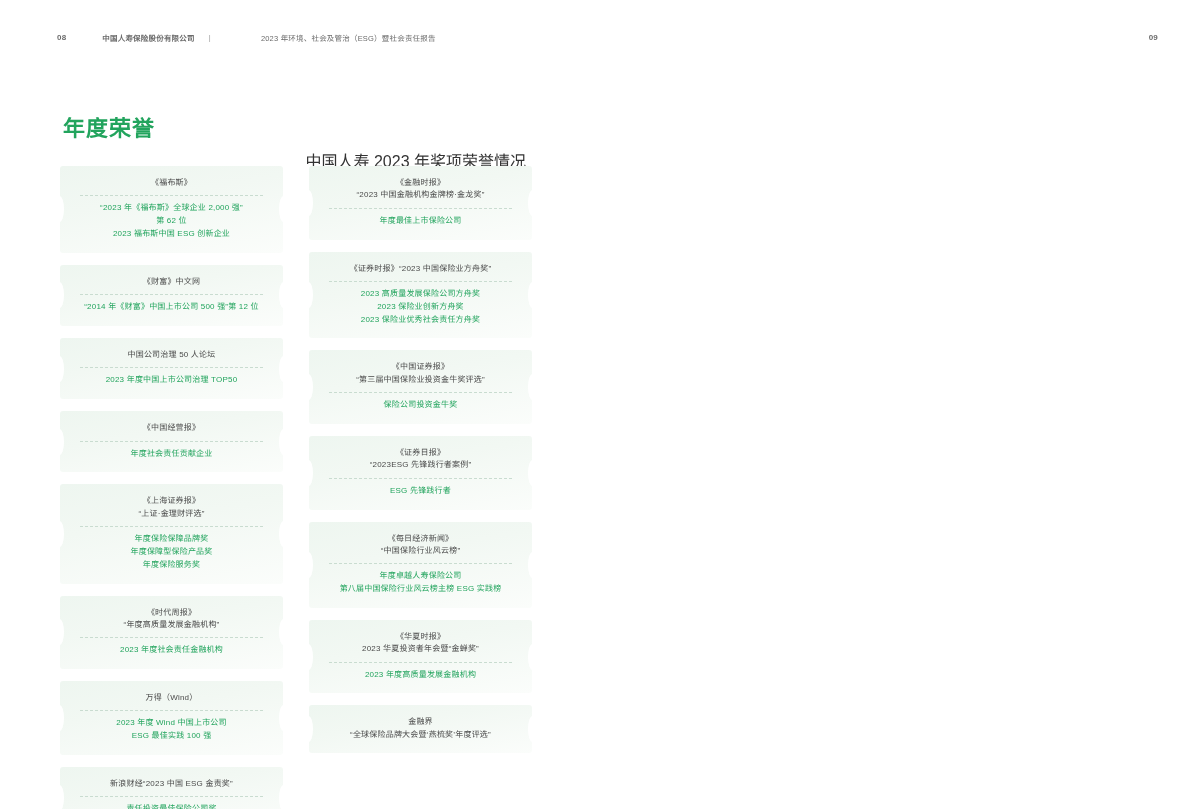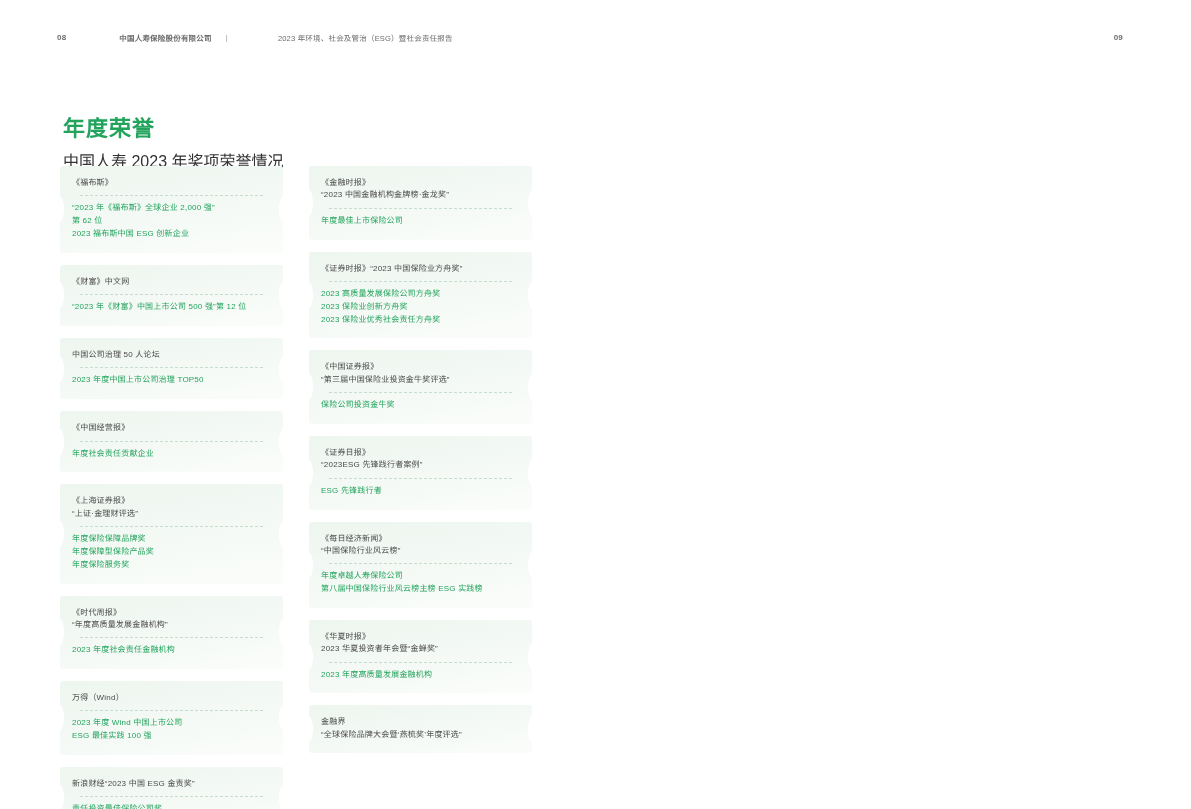--- a/index.html
+++ b/index.html
@@ -17,49 +17,49 @@
   .page-left{padding:0;}
   .page-right{padding:0;}
 
   
   .runhead{
     position:absolute;top:28px;left:0;right:0;height:18px;
     display:flex;align-items:center;
     font-size:7.5px;color:#6b6b6b;letter-spacing:.2px;
   }
   .runhead.left{padding-left:57px;}
-  .runhead.right{justify-content:flex-end;padding-right:68px;}
+  .runhead.right{justify-content:flex-end;padding-right:33px;}
   .folio{font-size:8px;color:#6b6b6b;font-weight:600;}
-  .runhead .comp{margin-left:53px;font-weight:600;}
+  .runhead .comp{margin-left:36px;font-weight:600;}
   .runhead .sep{margin:0 14px;color:#9a9a9a;}
   .runhead .rep{font-weight:400;margin-left:36px;}
 
   
   .sec-title{
     position:absolute;
     font-size:22px;font-weight:700;color:#22a45d;letter-spacing:1px;
   }
   .sec-title.left{left:63px;top:110px;}
-  .sub-title-wrap{position:absolute;left:63px;width:470px;top:148px;text-align:left;}
+  .sub-title-wrap{position:absolute;left:56px;width:470px;top:148px;text-align:right;}
 
   
   .cols{
     position:absolute;left:60px;top:166px;
     width:472px;
     display:flex;gap:26px;
   }
   .col{width:223px;display:flex;flex-direction:column;gap:12px;}
 
   .card{
     position:relative;
     background:linear-gradient(170deg,#eef6f0 0%, #f2f8f3 38%, #fbfdfb 100%);
     border-radius:3px;
     padding:11px 12px 12px;
     box-sizing:border-box;
-    text-align:left;
+    text-align:center;
     overflow:hidden;
   }
   
   .card::before,.card::after{
     content:"";position:absolute;top:50%;transform:translateY(-50%);
     width:9px;height:26px;background:#ffffff;border-radius:50%;
   }
   .card::before{left:-5px;}
   .card::after{right:-5px;}
 
@@ -108,21 +108,21 @@
               <span class="ln">第 62 位</span>
               <span class="ln">2023 福布斯中国 ESG 创新企业</span>
             </div>
           </div>
           <div class="card">
             <div class="card-head">
               <span class="ln">《财富》中文网</span>
             </div>
             <div class="divider"></div>
             <div class="card-body">
-              <span class="ln">“2023 年《财富》中国上市公司 500 强”第 12 位</span>
+              <span class="ln">“2014 年《财富》中国上市公司 500 强”第 12 位</span>
             </div>
           </div>
           <div class="card">
             <div class="card-head">
               <span class="ln">中国公司治理 50 人论坛</span>
             </div>
             <div class="divider"></div>
             <div class="card-body">
               <span class="ln">2023 年度中国上市公司治理 TOP50</span>
             </div>

